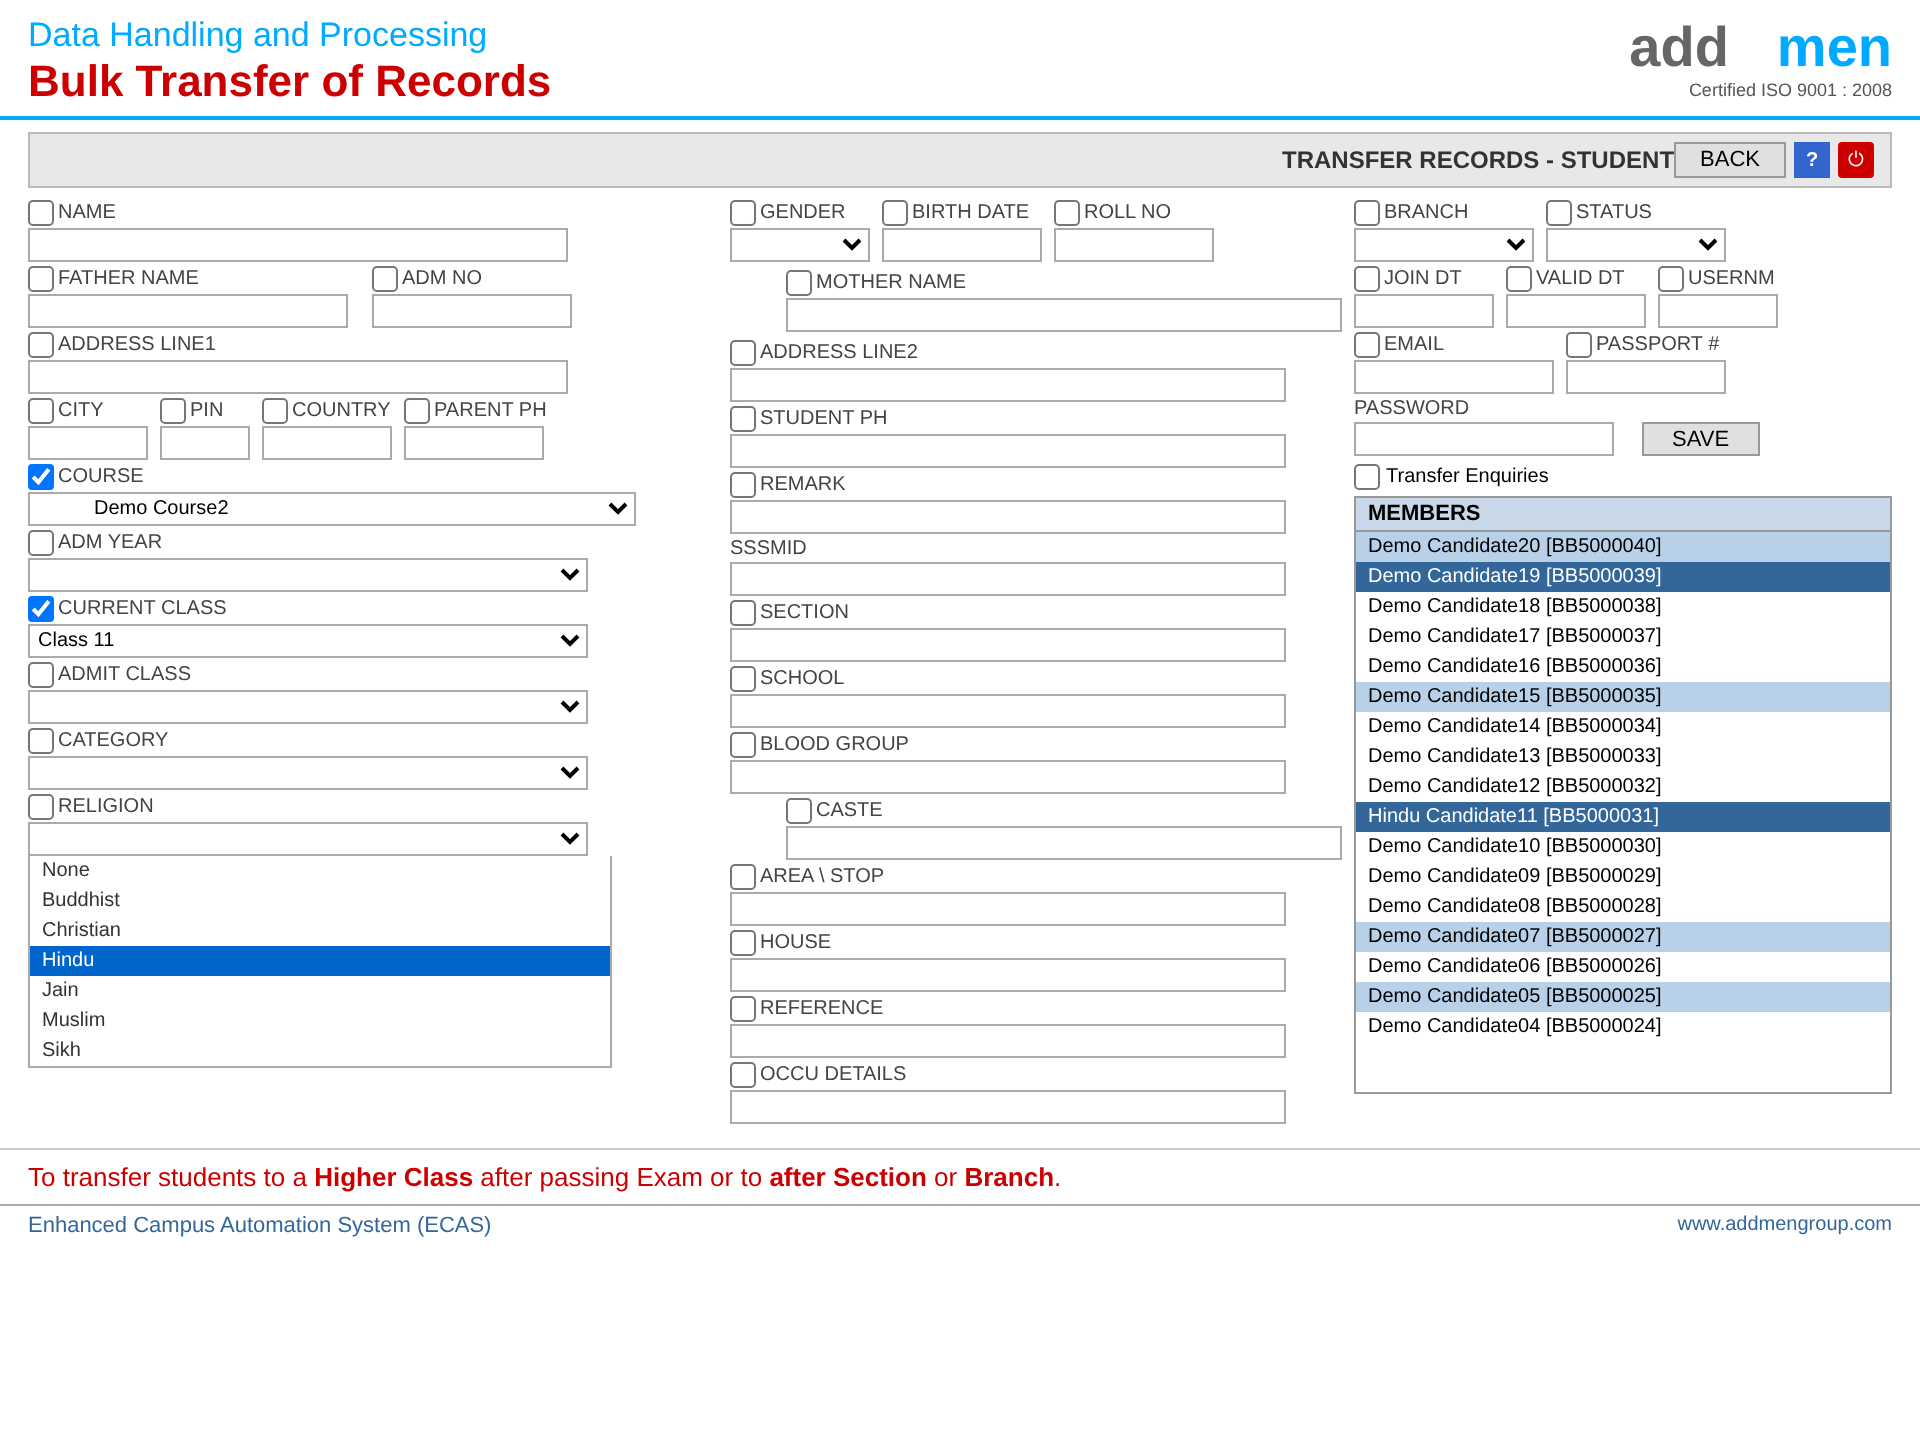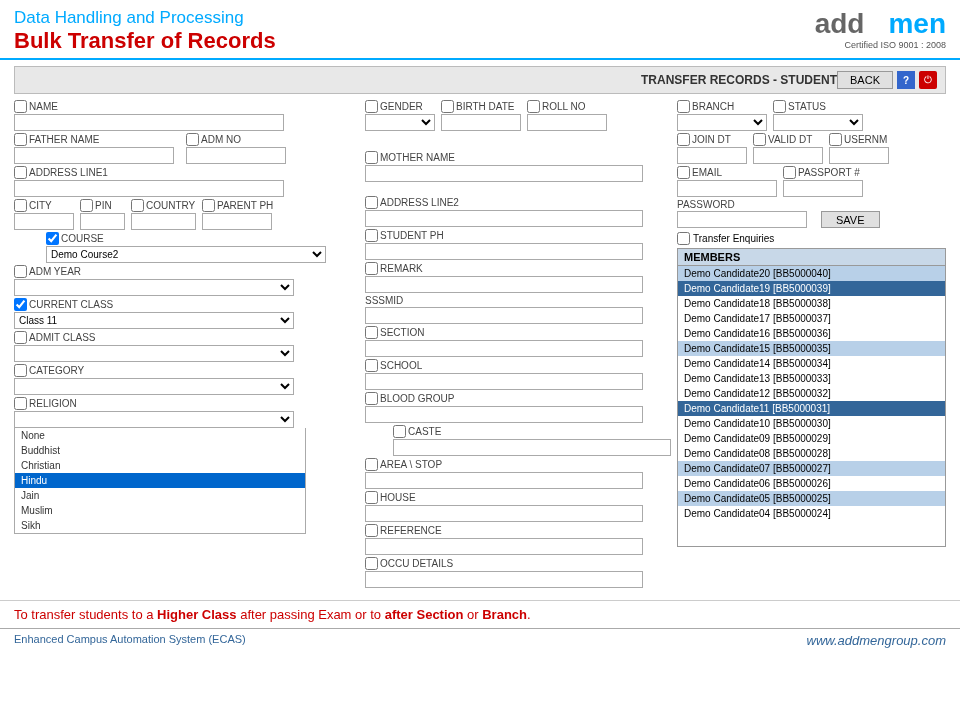--- a/index.html
+++ b/index.html
@@ -40,21 +40,21 @@
     
     .btn-save { background: #e0e0e0; border: 1px solid #999; padding: 2px 14px; font-size: 11px; cursor: pointer; }
 
     
     .bottom-note { background: #fff; padding: 6px 14px; font-size: 13px; color: #cc0000; border-top: 1px solid #ccc; margin-top: 4px; }
     .bottom-note .bold-red { color: #cc0000; font-weight: bold; }
 
     
     .footer { display: flex; justify-content: space-between; padding: 4px 14px; border-top: 1px solid #aaa; background: #fff; }
     .footer-left { color: #336699; font-size: 11px; }
-    .footer-right { color: #336699; font-size: 13px; font-style: italic; }
+    .footer-right { color: #336699; font-size: 10px; }
 
     
     .members-list::-webkit-scrollbar { width: 12px; }
     .members-list::-webkit-scrollbar-track { background: #f0f0f0; }
     .members-list::-webkit-scrollbar-thumb { background: #aaa; border: 1px solid #999; }
   </style>
 </head>
 <body>
 
 <div class="header">
@@ -146,27 +146,27 @@
         </div>
         <div class="col">
           <div class="lbl">
             <input type="checkbox" style="">
             <span>PARENT PH</span>
           </div>
           <input type="text" class="inp" style="width: 70px;">
         </div>
       </div>
 
-      <div class="row" style="margin-bottom:2px;margin-left:32px;">
+      <div class="row" style="margin-bottom:2px;">
         <div class="col">
           <div class="lbl">
             <input type="checkbox" checked="" style="">
             <span>COURSE</span>
           </div>
-          <select class="sel" style="width:280px;"><option>Demo Course2</option></select>
+          <select class="sel" style="width:304px;padding-left:28px;"><option>Demo Course2</option></select>
         </div>
       </div>
 
       <div class="row" style="margin-bottom:2px;">
         <div class="col">
           <div class="lbl">
             <input type="checkbox" style="">
             <span>ADM YEAR</span>
           </div>
           <select class="sel" style="width:280px;">
@@ -230,21 +230,21 @@
               <div style="padding:2px 6px; font-size:10px; color:#333; cursor:pointer;">Sikh</div>
             </div>
           </div>
         </div>
       </div>
 
     </div>
 
     <div style="flex:0 0 295px; padding-top:0;">
 
-      <div class="row" style="margin-bottom:20px;">
+      <div class="row" style="margin-bottom:4px;">
         <div class="col">
           <div class="lbl">
             <input type="checkbox" style="">
             <span>GENDER</span>
           </div>
           <select class="sel" style="width:70px;">
             <option></option>
           </select>
         </div>
         <div class="col">
@@ -256,21 +256,21 @@
         </div>
         <div class="col">
           <div class="lbl">
             <input type="checkbox" style="">
             <span>ROLL NO</span>
           </div>
           <input type="text" class="inp" style="width: 80px;">
         </div>
       </div>
 
-      <div class="row" style="margin-bottom:14px;">
+      <div class="row" style="margin-bottom:4px;justify-content:flex-end;">
         <div class="col">
           <div class="lbl">
             <input type="checkbox" style="">
             <span>MOTHER NAME</span>
           </div>
           <input type="text" class="inp" style="width: 278px;">
         </div>
       </div>
 
       <div class="row" style="margin-bottom:2px;">
@@ -478,21 +478,21 @@
         <div class="members-list" id="members-list">
             <div class="member-item" style="background: rgb(184, 208, 232);">Demo Candidate20 [BB5000040]</div>
             <div class="member-item" style="background: rgb(51, 102, 153); color: rgb(255, 255, 255);">Demo Candidate19 [BB5000039]</div>
             <div class="member-item">Demo Candidate18 [BB5000038]</div>
             <div class="member-item">Demo Candidate17 [BB5000037]</div>
             <div class="member-item">Demo Candidate16 [BB5000036]</div>
             <div class="member-item" style="background: rgb(184, 208, 232);">Demo Candidate15 [BB5000035]</div>
             <div class="member-item">Demo Candidate14 [BB5000034]</div>
             <div class="member-item">Demo Candidate13 [BB5000033]</div>
             <div class="member-item">Demo Candidate12 [BB5000032]</div>
-            <div class="member-item" style="background: rgb(51, 102, 153); color: rgb(255, 255, 255);">Demo Candidate11 [BB5000031]</div>
+            <div class="member-item" style="background: rgb(51, 102, 153); color: rgb(255, 255, 255);">Hindu Candidate11 [BB5000031]</div>
             <div class="member-item">Demo Candidate10 [BB5000030]</div>
             <div class="member-item">Demo Candidate09 [BB5000029]</div>
             <div class="member-item">Demo Candidate08 [BB5000028]</div>
             <div class="member-item" style="background: rgb(184, 208, 232);">Demo Candidate07 [BB5000027]</div>
             <div class="member-item">Demo Candidate06 [BB5000026]</div>
             <div class="member-item" style="background: rgb(184, 208, 232);">Demo Candidate05 [BB5000025]</div>
             <div class="member-item">Demo Candidate04 [BB5000024]</div>
           </div>
       </div>
 

